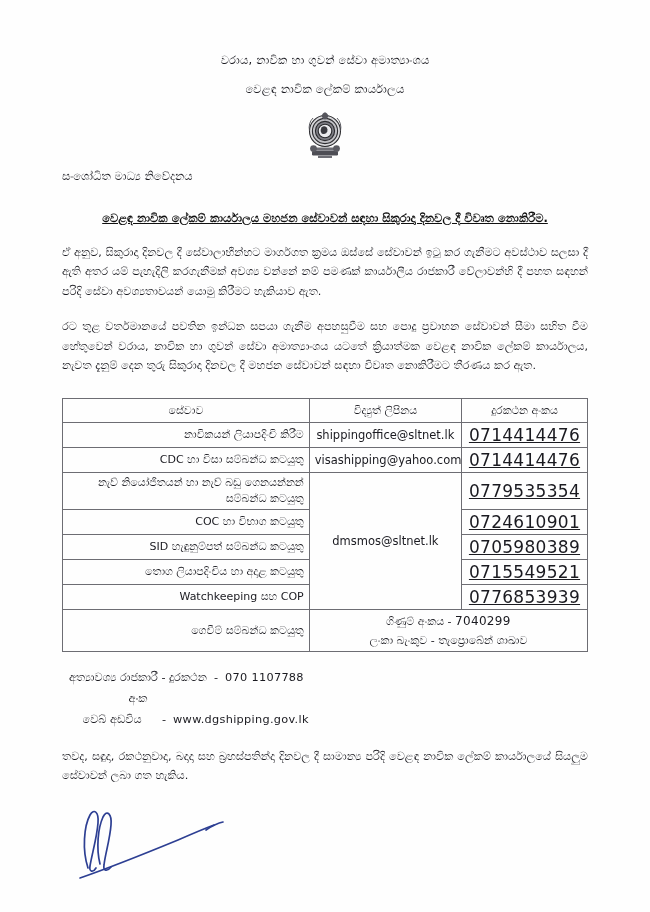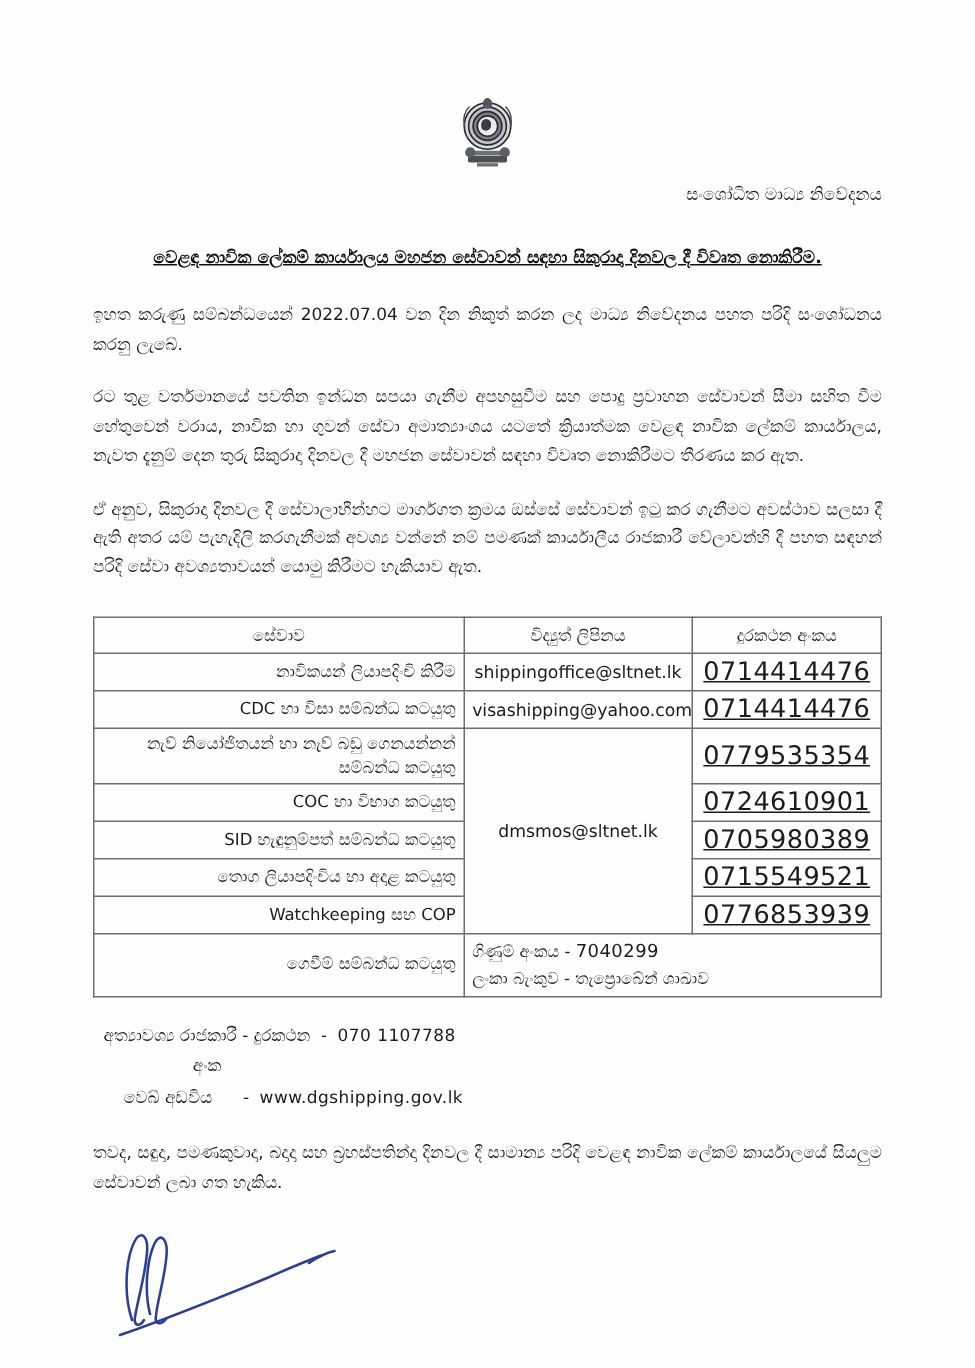--- a/index.html
+++ b/index.html
@@ -40,21 +40,21 @@
     justify-content: center;
     margin: 8px 0 6px 0;
   }
   .emblem {
     width: 52px;
     height: 56px;
     display: block;
   }
 
   .subtitle {
-    text-align: right;
+    text-align: left;
     font-size: 11.5px;
     margin-top: 2px;
     color: #1a1a20;
   }
 
   .doc-title {
     text-align: center;
     font-size: 11.5px;
     font-weight: bold;
     text-decoration: underline;
@@ -112,20 +112,21 @@
   td.tel-cell {
     text-align: center;
     font-size: 17px;
     letter-spacing: .3px;
     text-decoration: underline;
   }
   td.pay-cell {
     padding: 4px 5px 5px 28px;
     line-height: 1.6;
     font-size: 11px;
+    text-align: center;
   }
   td.pay-cell .acct-num { font-size: 12px; letter-spacing: .3px; }
   .eng { font-family: "DejaVu Sans", "Liberation Sans", sans-serif; }
   .bold-svc { font-weight: normal; }
 
   
   .contact-block {
     margin-top: 16px;
     font-size: 11.3px;
     line-height: 1.85;
@@ -152,20 +153,22 @@
     width: 200px;
     height: 78px;
     pointer-events: none;
   }
 </style>
 </head>
 <body>
 
 <div class="page">
 
+  <div class="hdr-line first">වරාය, නාවික හා ගුවන් සේවා අමාත්‍යාංශය</div>
+  <div class="hdr-line">වෙළඳ නාවික ලේකම් කාර්යාලය</div>
 
   <div class="emblem-wrap">
     <svg class="emblem" viewBox="0 0 52 56">
       <g fill="none" stroke="#2b2b2f" stroke-width="1.1">
         <circle cx="26" cy="24" r="15.5" fill="#d9d9dc"></circle>
         <circle cx="26" cy="24" r="12.6" fill="#bfbfc4"></circle>
         <circle cx="26" cy="24" r="9.6" fill="#7d7d84"></circle>
         <circle cx="26" cy="24" r="6.8" fill="#ebebee"></circle>
       </g>
       <path d="M22.5 20.5 q2.6 -2.4 5.2 0 q1.3 1.6 .6 4 q-.7 2.4 -3.2 2.6 q-2.5 .2 -3.2 -2.2 q-.6 -2.3 .6 -4.4 z" fill="#3a3a40"></path>
@@ -179,23 +182,22 @@
       <circle cx="14.5" cy="41.6" r="3.4" fill="#5c5c63"></circle>
       <circle cx="37.5" cy="41.6" r="3.4" fill="#5c5c63"></circle>
       <rect x="19" y="48.8" width="14" height="2.2" fill="#6e6e75"></rect>
     </svg>
   </div>
 
   <div class="subtitle">සංශෝධිත මාධ්‍ය නිවේදනය</div>
 
   <div class="doc-title">වෙළඳ නාවික ලේකම් කාර්යාලය මහජන සේවාවන් සඳහා සිකුරාදා දිනවල දී විවෘත නොකිරීම.</div>
 
-  <p class="para p1">ඉහත කරුණු සම්බන්ධයෙන් 2022.07.04 වන දින නිකුත් කරන ලද මාධ්‍ය නිවේදනය පහත පරිදි සංශෝධනය කරනු ලැබේ.</p>
+  <p class="para">ඒ අනුව, සිකුරාදා දිනවල දී සේවාලාභීන්හට මාර්ගගත ක්‍රමය ඔස්සේ සේවාවන් ඉටු කර ගැනීමට අවස්ථාව සලසා දී ඇති අතර යම් පැහැදිලි කරගැනීමක් අවශ්‍ය වන්නේ නම් පමණක් කාර්යාලීය රාජකාරී වේලාවන්හි දී පහත සඳහන් පරිදි සේවා අවශ්‍යතාවයන් යොමු කිරීමට හැකියාව ඇත.</p>
   <p class="para">රට තුළ වර්තමානයේ පවතින ඉන්ධන සපයා ගැනීම අපහසුවීම සහ පොදු ප්‍රවාහන සේවාවන් සීමා සහිත වීම හේතුවෙන් වරාය, නාවික හා ගුවන් සේවා අමාත්‍යාංශය යටතේ ක්‍රියාත්මක වෙළඳ නාවික ලේකම් කාර්යාලය, නැවත දැනුම් දෙන තුරු සිකුරාදා දිනවල දී මහජන සේවාවන් සඳහා විවෘත නොකිරීමට තීරණය කර ඇත.</p>
-  <p class="para">ඒ අනුව, සිකුරාදා දිනවල දී සේවාලාභීන්හට මාර්ගගත ක්‍රමය ඔස්සේ සේවාවන් ඉටු කර ගැනීමට අවස්ථාව සලසා දී ඇති අතර යම් පැහැදිලි කරගැනීමක් අවශ්‍ය වන්නේ නම් පමණක් කාර්යාලීය රාජකාරී වේලාවන්හි දී පහත සඳහන් පරිදි සේවා අවශ්‍යතාවයන් යොමු කිරීමට හැකියාව ඇත.</p>
 
   <table class="svc">
     <colgroup>
       <col class="c-svc">
         <col class="c-mail">
         <col class="c-tel">
     </colgroup>
     <thead>
       <tr>
         <th>සේවාව</th>
@@ -257,21 +259,21 @@
       <span class="dash">-</span>
       <span class="contact-val">070 1107788</span>
     </div>
     <div class="contact-row">
       <span class="contact-label c-lbl-2">වෙබ් අඩවිය</span>
       <span class="dash">-</span>
       <span class="contact-val eng">www.dgshipping.gov.lk</span>
     </div>
   </div>
 
-  <p class="para">තවද, සඳුදා, පමණකුවාදා, බදාදා සහ බ්‍රහස්පතින්දා දිනවල දී සාමාන්‍ය පරිදි වෙළඳ නාවික ලේකම් කාර්යාලයේ සියලුම සේවාවන් ලබා ගත හැකිය.</p>
+  <p class="para">තවද, සඳුදා, රකථනුවාදා, බදාදා සහ බ්‍රහස්පතින්දා දිනවල දී සාමාන්‍ය පරිදි වෙළඳ නාවික ලේකම් කාර්යාලයේ සියලුම සේවාවන් ලබා ගත හැකිය.</p>
 
   <div class="sign-block">
     <svg class="sig-svg" viewBox="0 0 200 78">
       <g fill="none" stroke="#2d3f93" stroke-width="1.7" stroke-linecap="round">
         <path d="M22 62 C16 44 18 20 24 9 C28 2 33 6 32 17 C31 31 26 48 24 60 C23 66 27 67 30 62"></path>
         <path d="M34 58 C30 42 32 22 37 11 C41 3 46 8 45 19 C44 33 39 49 38 59 C37 65 41 66 45 61"></path>
         <path d="M14 72 C40 63 78 48 112 34 C128 27 140 22 148 19"></path>
         <path d="M140 24 C146 20 152 17 157 16"></path>
       </g>
     </svg>

